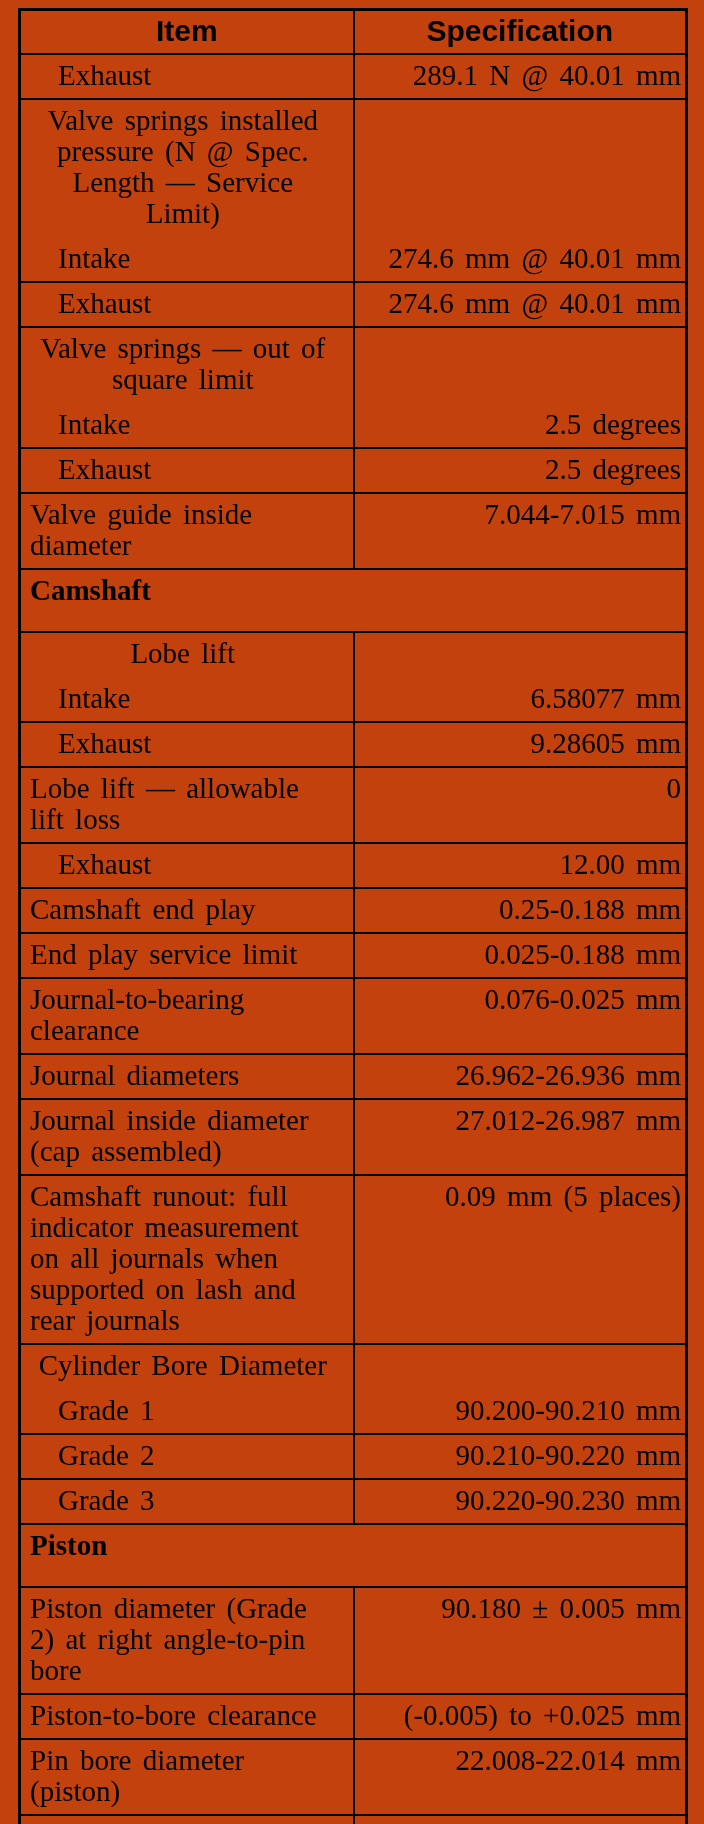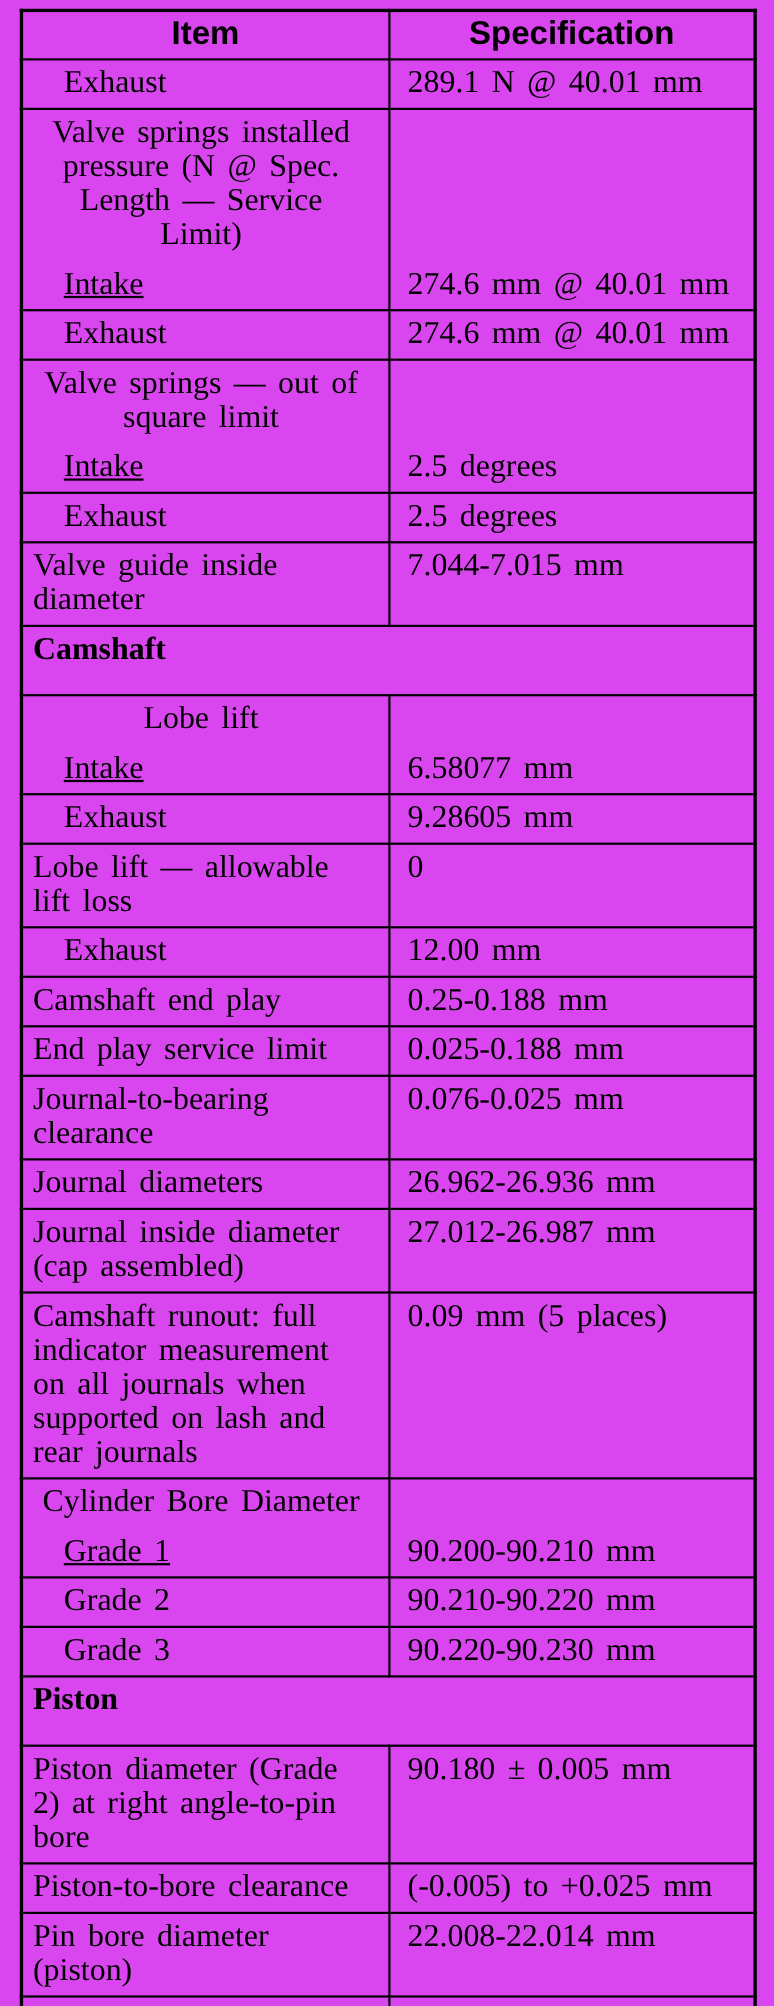--- a/index.html
+++ b/index.html
@@ -4,21 +4,21 @@
 <style>
   html, body {
     margin: 0;
     padding: 0;
     background: #ffffff;
   }
   .page {
     position: relative;
     width: 704px;
     height: 1824px;
-    background: #d946ef;
+    background: #c2410c;
     overflow: hidden;
     font-family: "Liberation Serif", serif;
     color: #000000;
   }
   table.spec-table {
     position: absolute;
     left: 18px;
     top: 8px;
     width: 667px;
     border-collapse: collapse;
@@ -46,41 +46,40 @@
   }
   td.item-cell {
     text-align: left;
     padding: 5px 17px 7px 9px;
     margin-top: 14px;
   }
   td.item-cell.indent {
     padding-left: 37px;
   }
   td.spec-cell {
-    text-align: left;
+    text-align: right;
     padding: 5px 4px 7px 16px;
   }
   td.spec-cell.bottom {
     vertical-align: bottom;
   }
   td.section-cell {
     font-weight: bold;
     font-size: 29px;
     line-height: 31px;
     text-align: left;
     padding: 5px 8px 25px 9px;
   }
   .group-label {
     text-align: center;
   }
   .sub-item {
     margin-top: 14px;
     padding-left: 28px;
     text-align: left;
-    text-decoration: underline;
   }
 </style>
 </head>
 <body>
 
 <div class="page">
   <table class="spec-table">
     <colgroup>
       <col class="item-col">
       <col class="spec-col">

